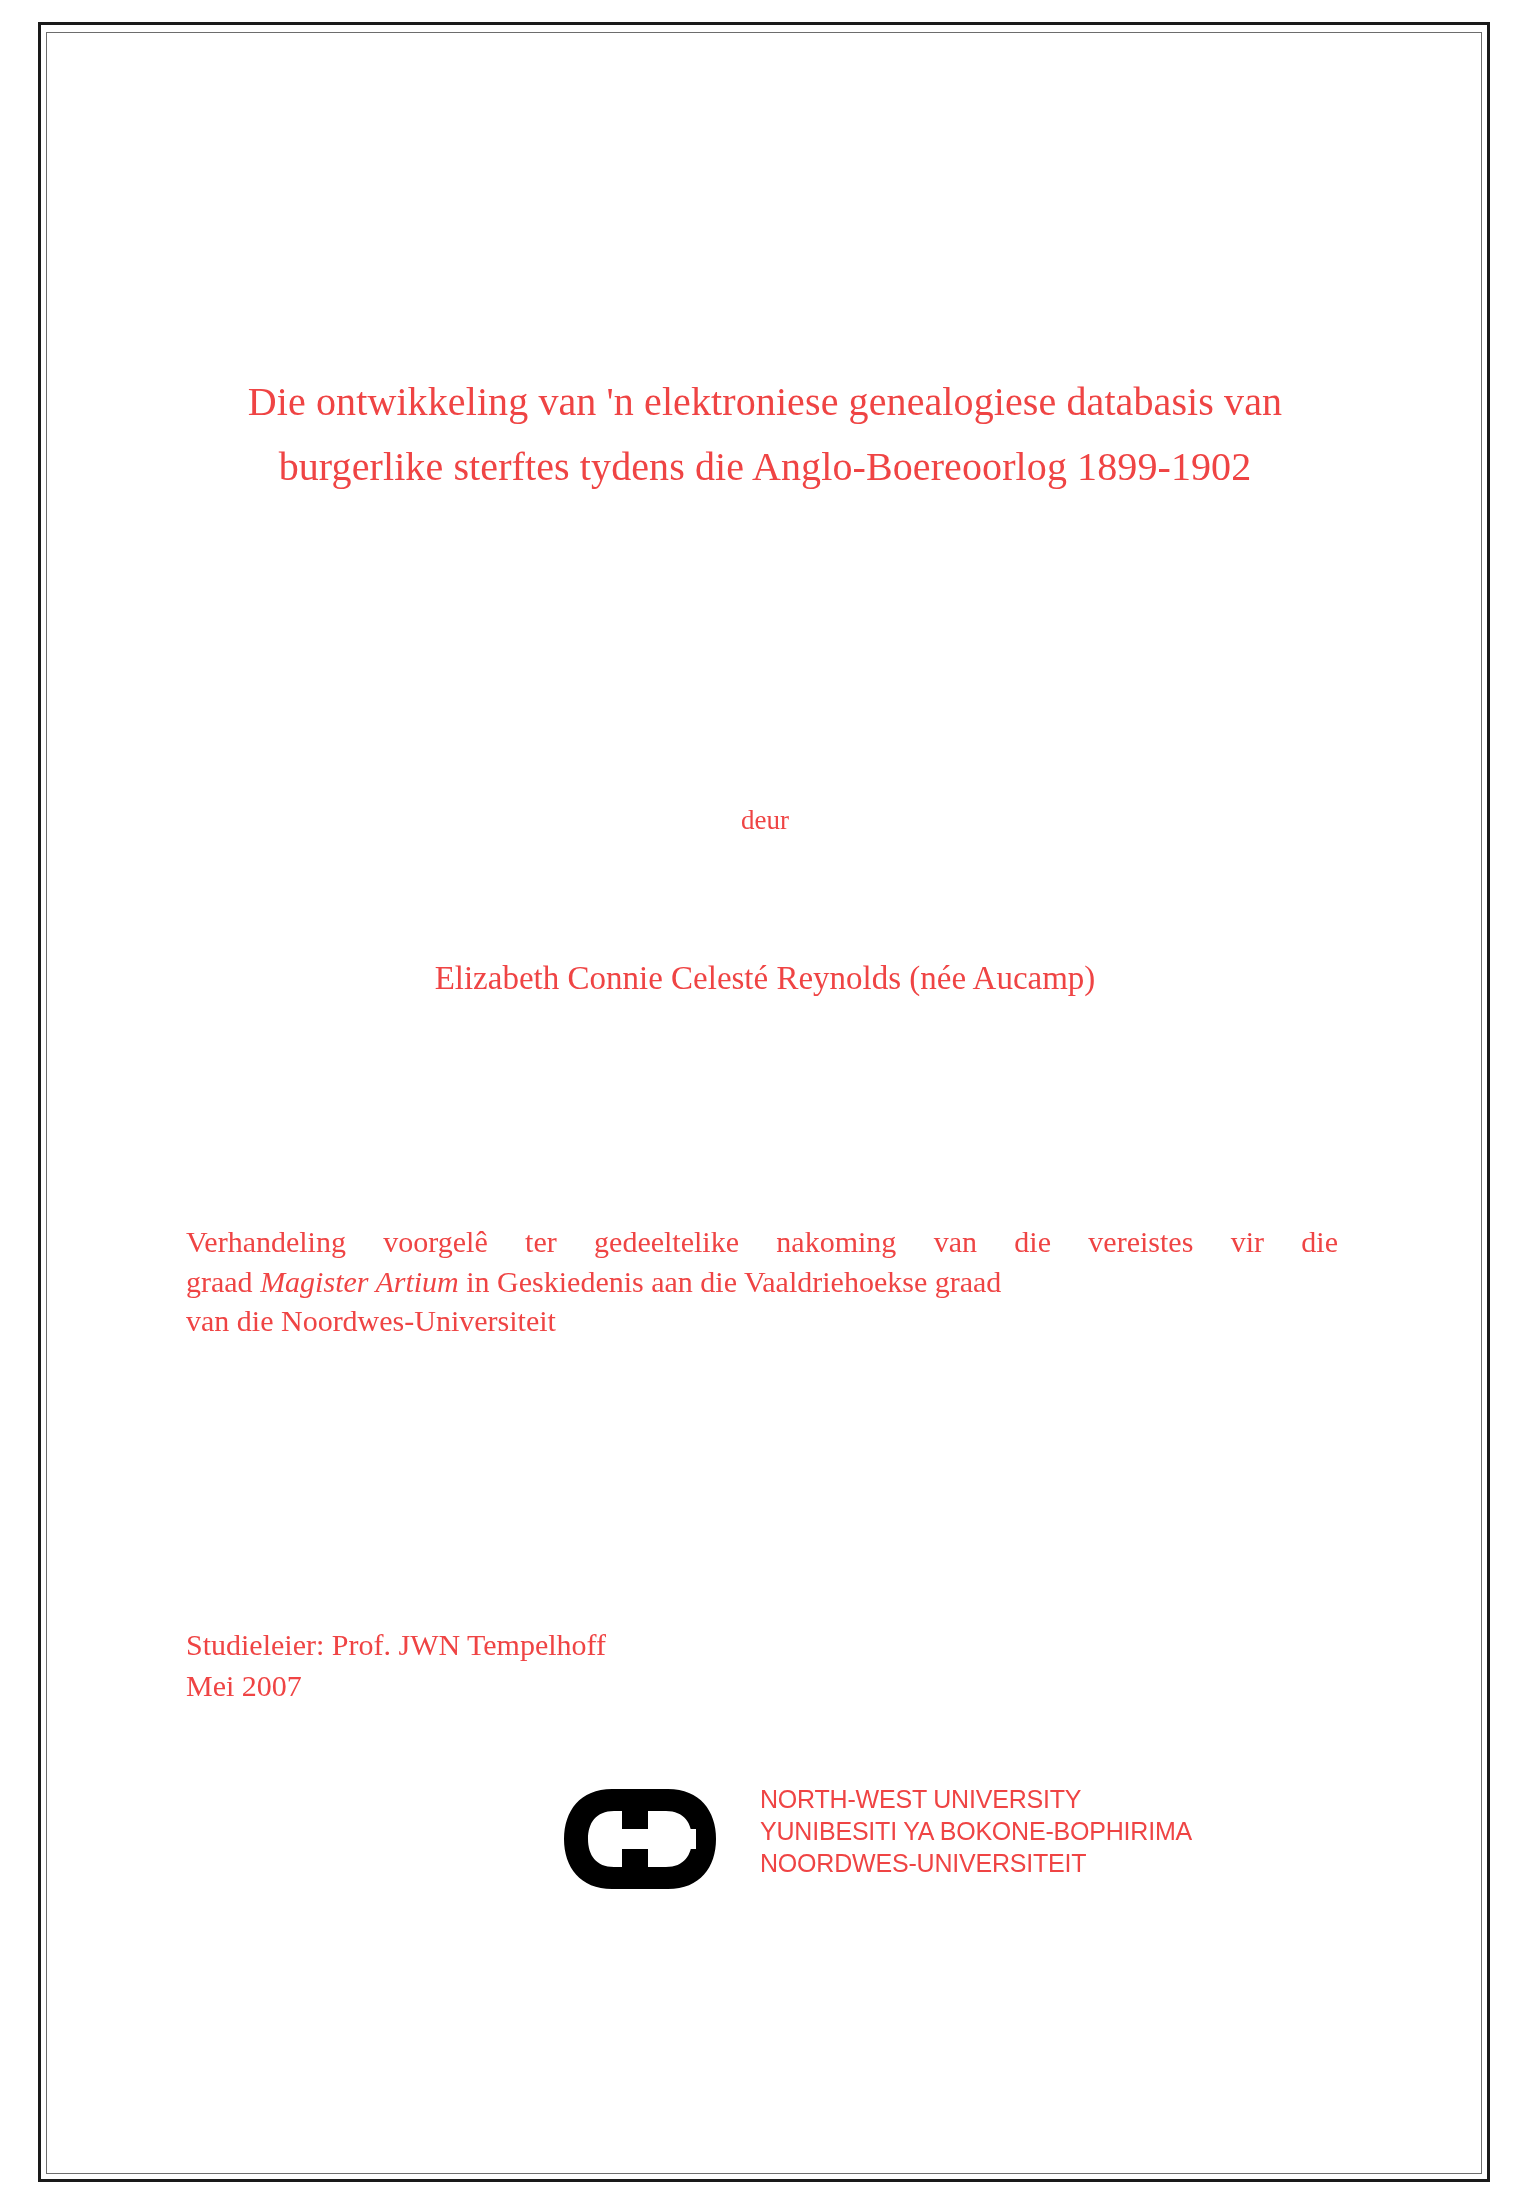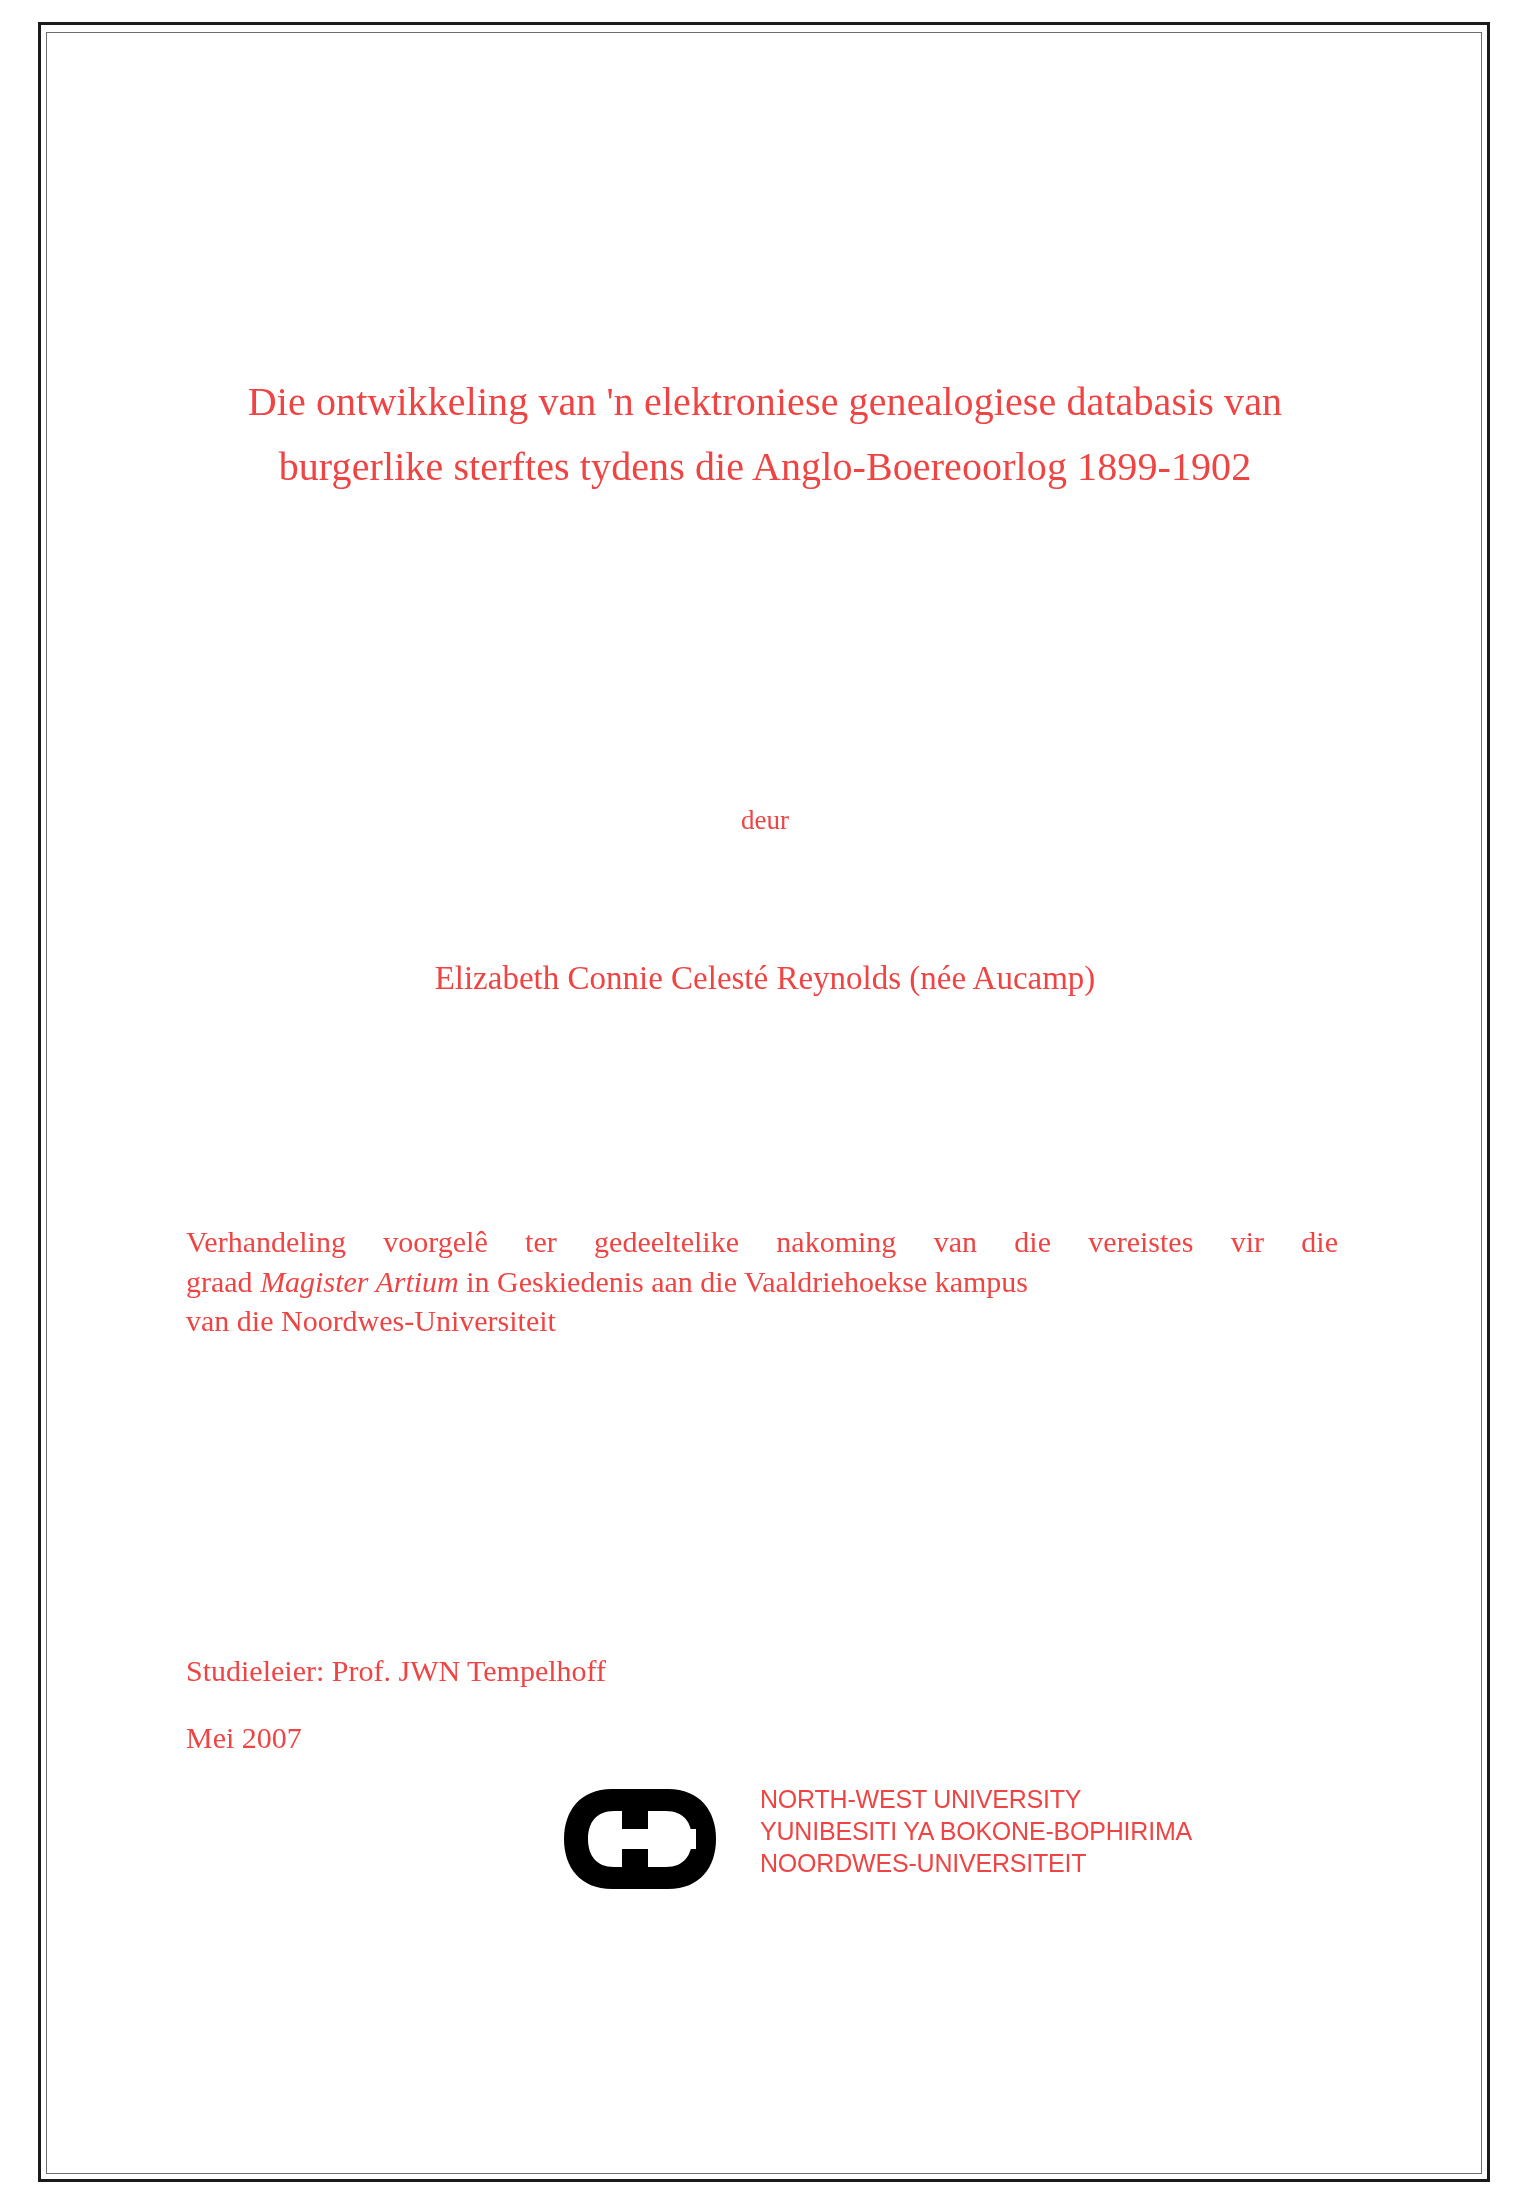--- a/index.html
+++ b/index.html
@@ -90,21 +90,21 @@
     margin-top: 43px;
   }
   .supervisor {
     position: absolute;
     left: 6px;
     top: 1625px;
     width: 900px;
     font-size: 30px;
     line-height: 1.35;
   }
-  .supervisor span { display: block; margin-top: 26px; }
+  .supervisor span { display: block; }
   .logo-wrap {
     position: absolute;
     left: 380px;
     top: 1775px;
     width: 700px;
     height: 130px;
   }
   .logo-mark {
     position: absolute;
     left: 0;
@@ -138,21 +138,21 @@
       <div>Die ontwikkeling van 'n elektroniese genealogiese databasis van</div>
       <div>burgerlike sterftes tydens die Anglo-Boereoorlog 1899-1902</div>
     </div>
 
     <div class="byline-label">deur</div>
 
     <div class="author">Elizabeth Connie Celesté Reynolds (née Aucamp)</div>
 
     <div class="statement">
       <span class="l1">Verhandeling voorgelê ter gedeeltelike nakoming van die vereistes vir die</span>
-      <span class="l2"><span>graad </span><em>Magister Artium</em><span> in Geskiedenis aan die Vaaldriehoekse kampus</span></span>
+      <span class="l2"><span>graad </span><em>Magister Artium</em><span> in Geskiedenis aan die Vaaldriehoekse graad</span></span>
       <span class="l3">van die Noordwes-Universiteit</span>
     </div>
 
     <div class="supervisor">
       <span>Studieleier: Prof. JWN Tempelhoff</span>
       <span>Mei 2007</span>
     </div>
 
     <div class="logo-wrap">
       <svg class="logo-mark" viewBox="0 0 190 112">

